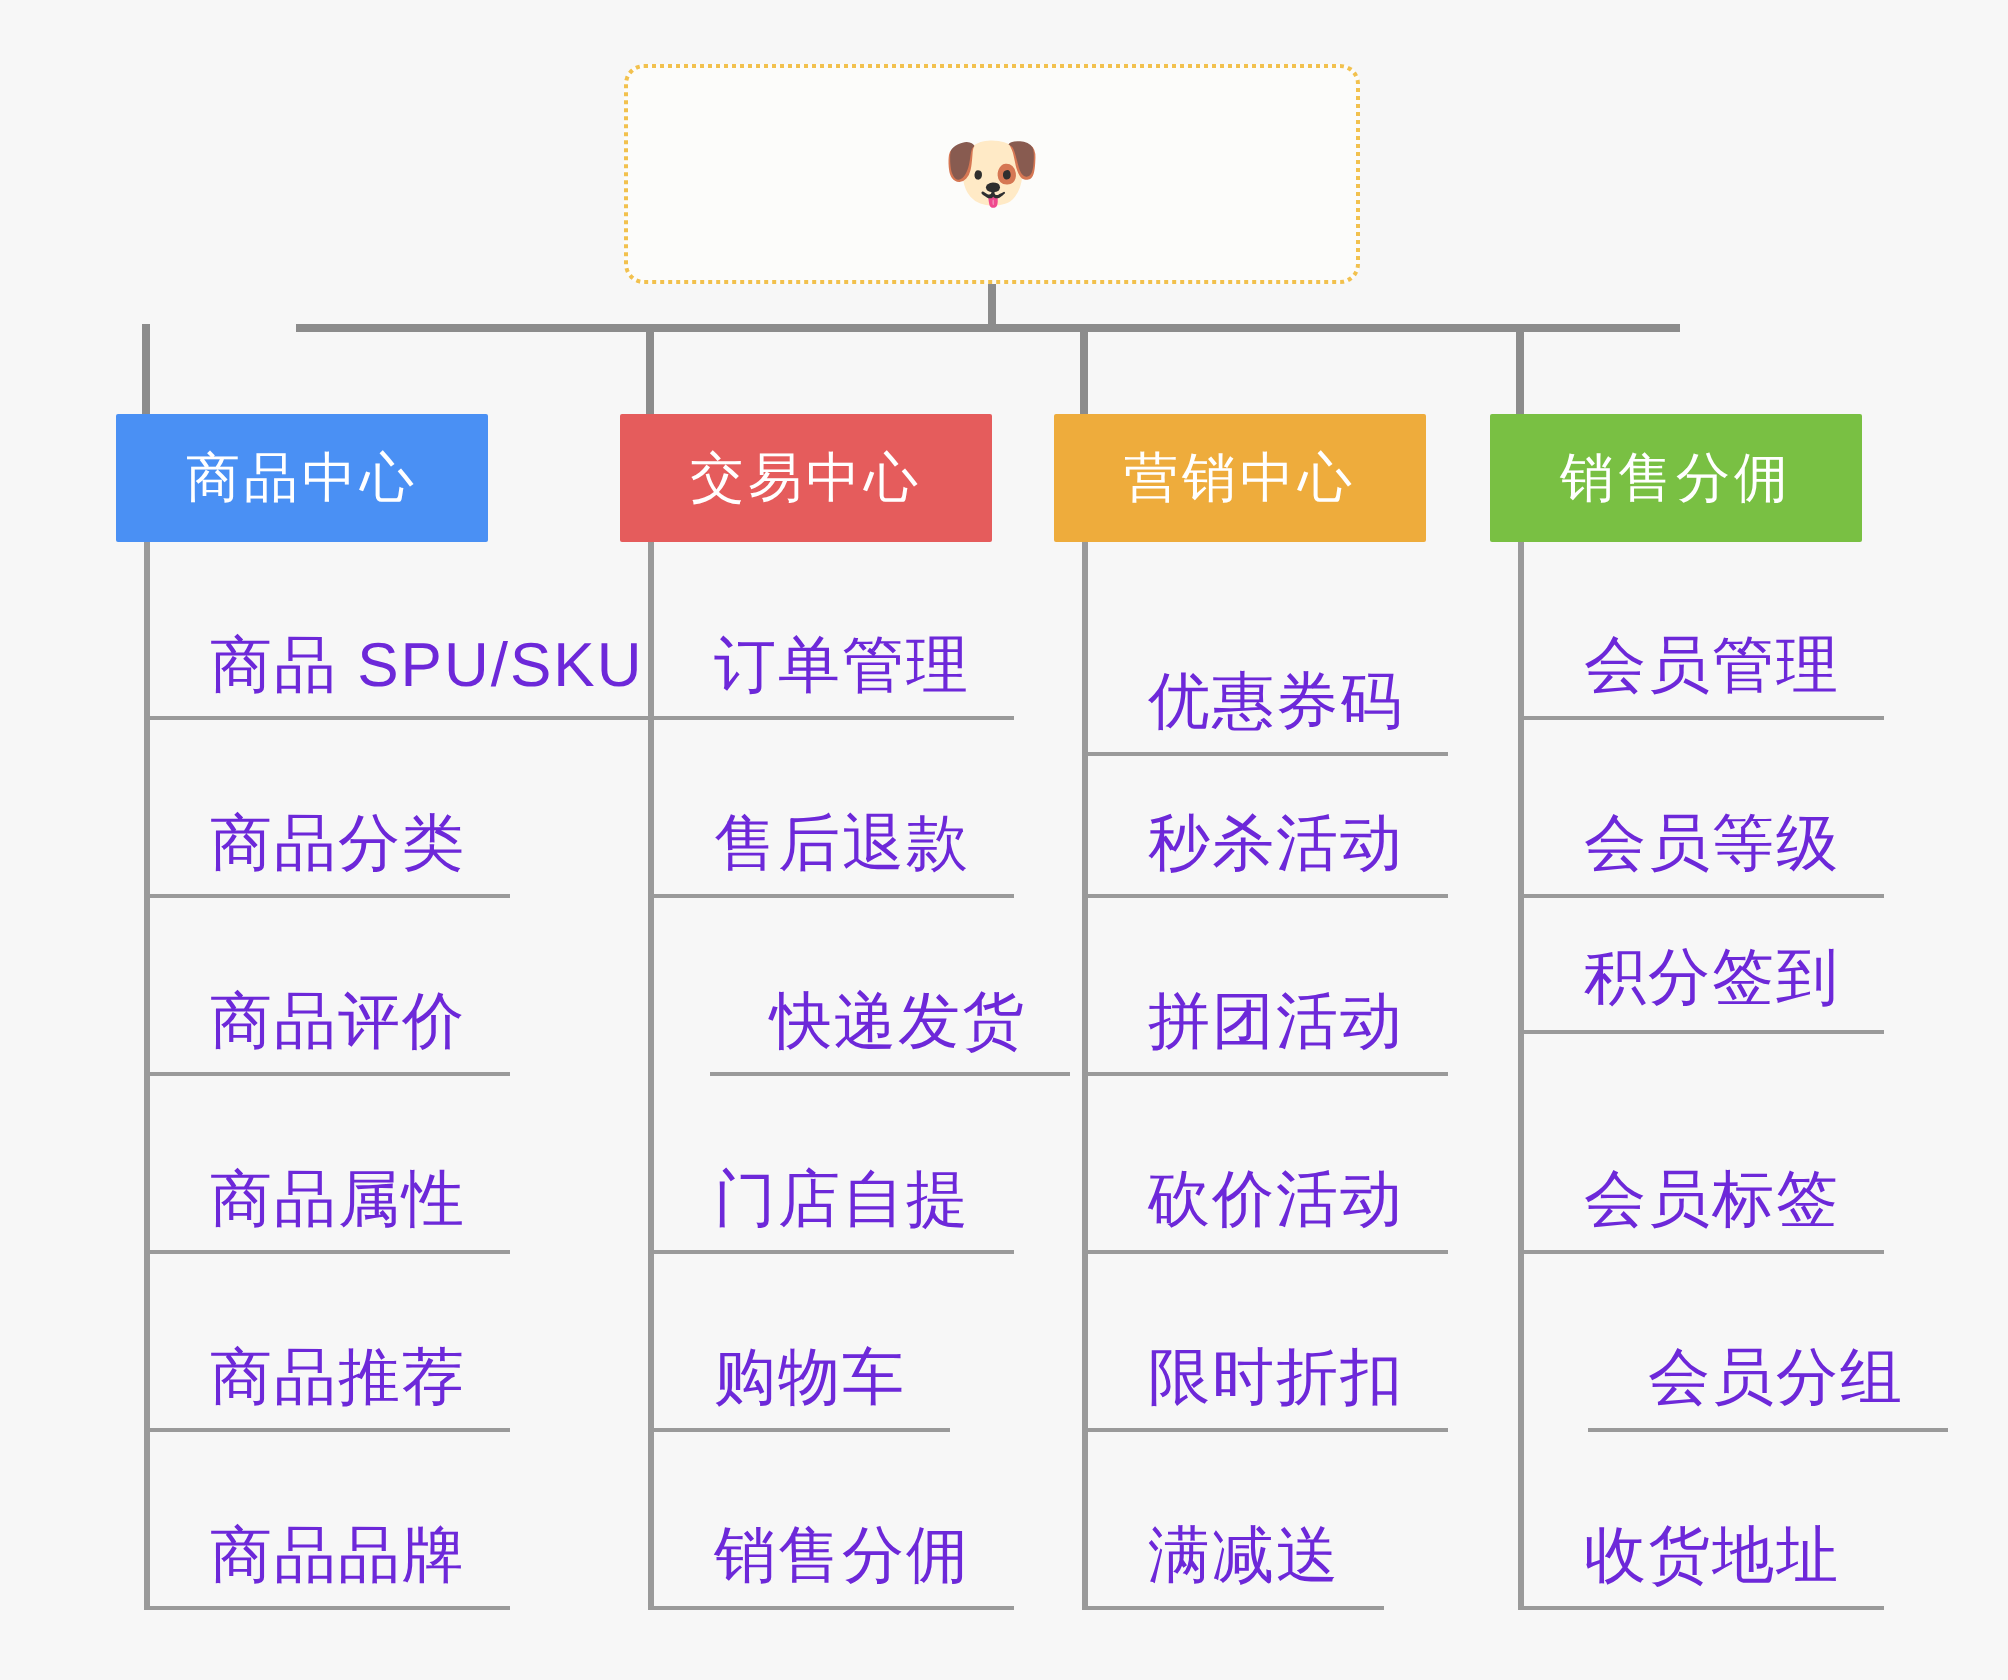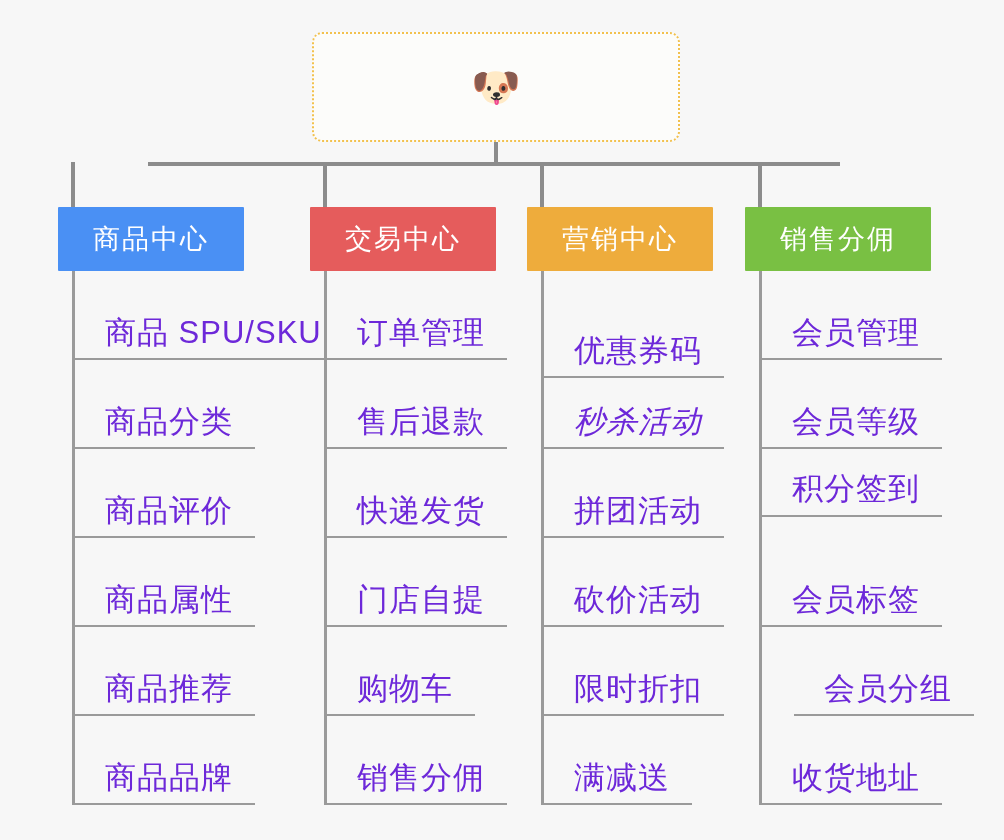--- a/index.html
+++ b/index.html
@@ -166,21 +166,21 @@
         <span class="category-label">交易中心</span>
       </div>
       <div class="leaf-column" style="left: 324px; height: 534px;">
         <div class="leaf-spine" style="height: 534px;"></div>
         <div class="leaf-item" style="top: 0px;">
           <div class="leaf-inner"><span class="leaf-label">订单管理</span></div>
         </div>
         <div class="leaf-item" style="top: 89px;">
           <div class="leaf-inner"><span class="leaf-label">售后退款</span></div>
         </div>
-        <div class="leaf-item" style="top: 178px;">
+        <div class="leaf-item" style="top: 178px; margin-left: 28px;">
           <div class="leaf-inner"><span class="leaf-label">快递发货</span></div>
         </div>
         <div class="leaf-item" style="top: 267px;">
           <div class="leaf-inner"><span class="leaf-label">门店自提</span></div>
         </div>
         <div class="leaf-item" style="top: 356px;">
           <div class="leaf-inner"><span class="leaf-label">购物车</span></div>
         </div>
         <div class="leaf-item" style="top: 445px;">
           <div class="leaf-inner"><span class="leaf-label">销售分佣</span></div>
@@ -188,21 +188,21 @@
       </div>
       <div class="conn conn-drop" style="left: 540px;"></div>
       <div class="category" style="left: 527px; background: rgb(238, 172, 60);">
         <span class="category-label">营销中心</span>
       </div>
       <div class="leaf-column" style="left: 541px; height: 534px;">
         <div class="leaf-spine" style="height: 534px;"></div>
         <div class="leaf-item" style="top: 18px;">
           <div class="leaf-inner"><span class="leaf-label">优惠券码</span></div>
         </div>
-        <div class="leaf-item" style="top: 89px; font-style: italic;">
+        <div class="leaf-item" style="top: 89px;">
           <div class="leaf-inner"><span class="leaf-label">秒杀活动</span></div>
         </div>
         <div class="leaf-item" style="top: 178px;">
           <div class="leaf-inner"><span class="leaf-label">拼团活动</span></div>
         </div>
         <div class="leaf-item" style="top: 267px;">
           <div class="leaf-inner"><span class="leaf-label">砍价活动</span></div>
         </div>
         <div class="leaf-item" style="top: 356px;">
           <div class="leaf-inner"><span class="leaf-label">限时折扣</span></div>

